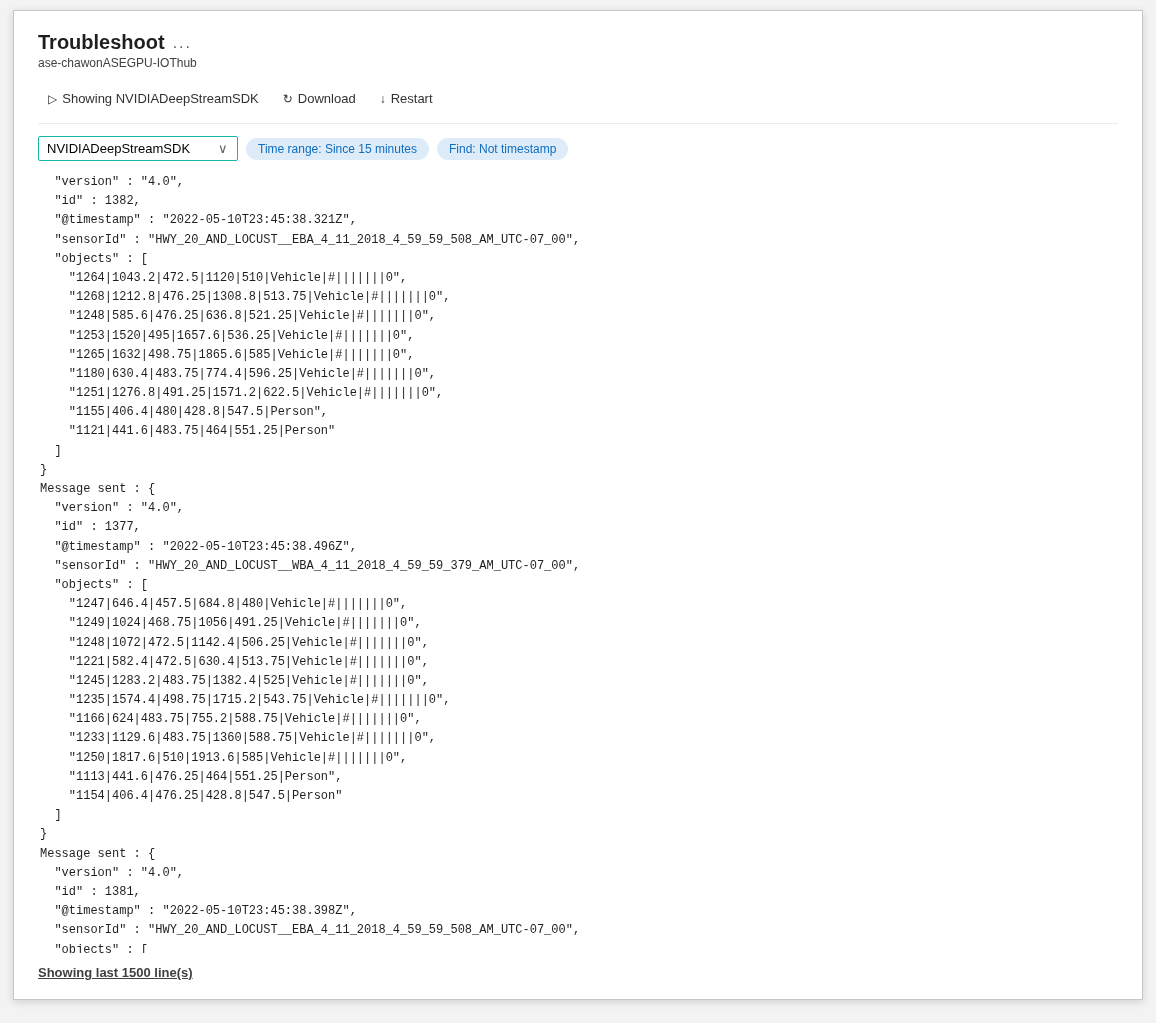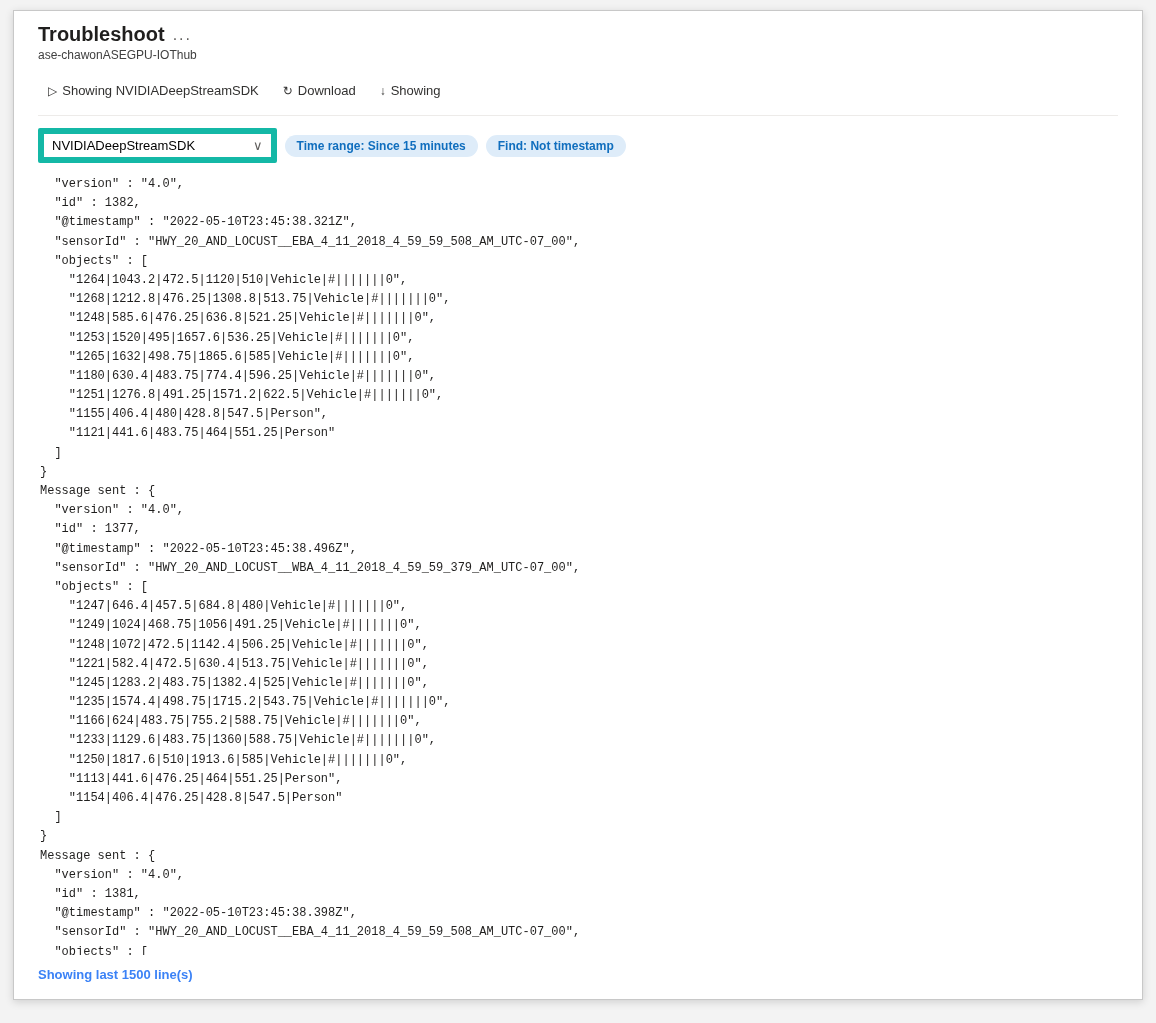--- a/index.html
+++ b/index.html
@@ -11,21 +11,21 @@
       align-items: flex-start;
       min-height: 100vh;
       padding: 10px;
     }
     .window {
       background: #ffffff;
       border: 1px solid #c8c8c8;
       width: 1130px;
       min-height: 990px;
       box-shadow: 0 2px 8px rgba(0,0,0,0.15);
-      padding: 12px 24px 16px 24px;
+      padding: 20px 24px 16px 24px;
     }
     .header-area {
       margin-bottom: 16px;
     }
     .title-row {
       display: flex;
       align-items: center;
       gap: 8px;
     }
     .page-title {
@@ -70,59 +70,60 @@
     }
     .filter-row {
       display: flex;
       align-items: center;
       gap: 8px;
       margin-bottom: 12px;
     }
     .module-select {
       display: flex;
       align-items: center;
-      border: 6px solid #14b8a6;
+      border: 1px solid #14b8a6;
       border-radius: 2px;
       padding: 4px 8px;
       font-size: 13px;
       background: #fff;
       cursor: pointer;
-      gap: 58px;
+      gap: 28px;
       min-width: 200px;
     }
     .module-select .chevron {
       color: #605e5c;
     }
     .filter-badge {
       background: #deecf9;
       color: #106ebe;
       border-radius: 12px;
       padding: 4px 12px;
       font-size: 12px;
-      font-weight: 700;
+      font-weight: 400;
       cursor: pointer;
     }
     .log-container {
       font-family: 'Consolas', 'Courier New', monospace;
       font-size: 12px;
       color: #201f1e;
       line-height: 1.6;
       overflow-y: auto;
       max-height: 780px;
     }
     .log-line {
       white-space: pre-wrap;
       word-break: break-all;
       padding: 0 2px;
     }
     .status-bar {
       margin-top: 12px;
       font-size: 13px;
       font-weight: 600;
-      color: #3b82f6;
+      color: #404040;
+      text-decoration: underline;
     }
   </style>
 </head>
 <body>
 
 <div class="window">
   <div class="header-area">
     <div class="title-row">
       <span class="page-title">Troubleshoot</span>
       <span class="more-options">...</span>
@@ -134,21 +135,21 @@
     <button class="toolbar-btn">
       <span class="btn-icon">▷</span>
       <span>Showing NVIDIADeepStreamSDK</span>
     </button>
     <button class="toolbar-btn">
       <span class="btn-icon">↻</span>
       <span>Download</span>
     </button>
     <button class="toolbar-btn">
       <span class="btn-icon">↓</span>
-      <span>Showing</span>
+      <span>Restart</span>
     </button>
   </div>
 
   <div class="filter-row">
     <div class="module-select">
       <span>NVIDIADeepStreamSDK</span>
       <span class="chevron">∨</span>
     </div>
     <div class="filter-badge">Time range: Since 15 minutes</div>
     <div class="filter-badge">Find: Not timestamp</div>

